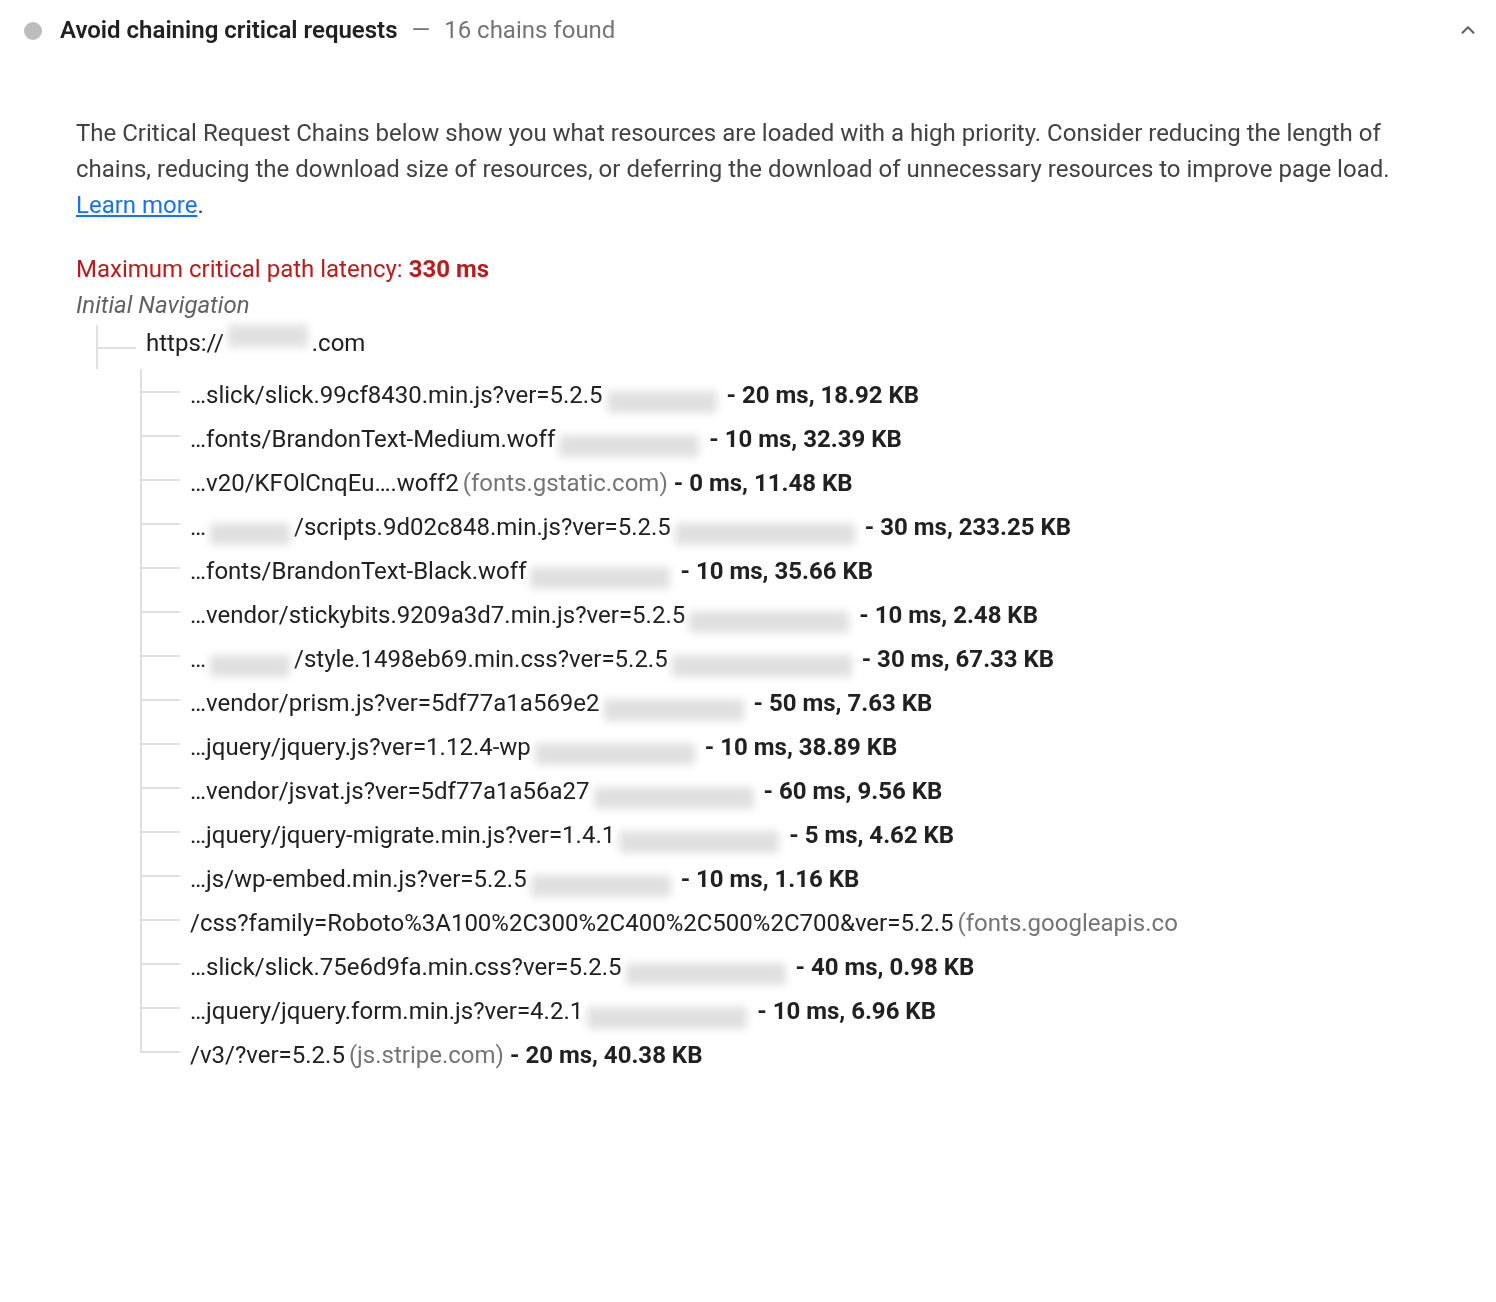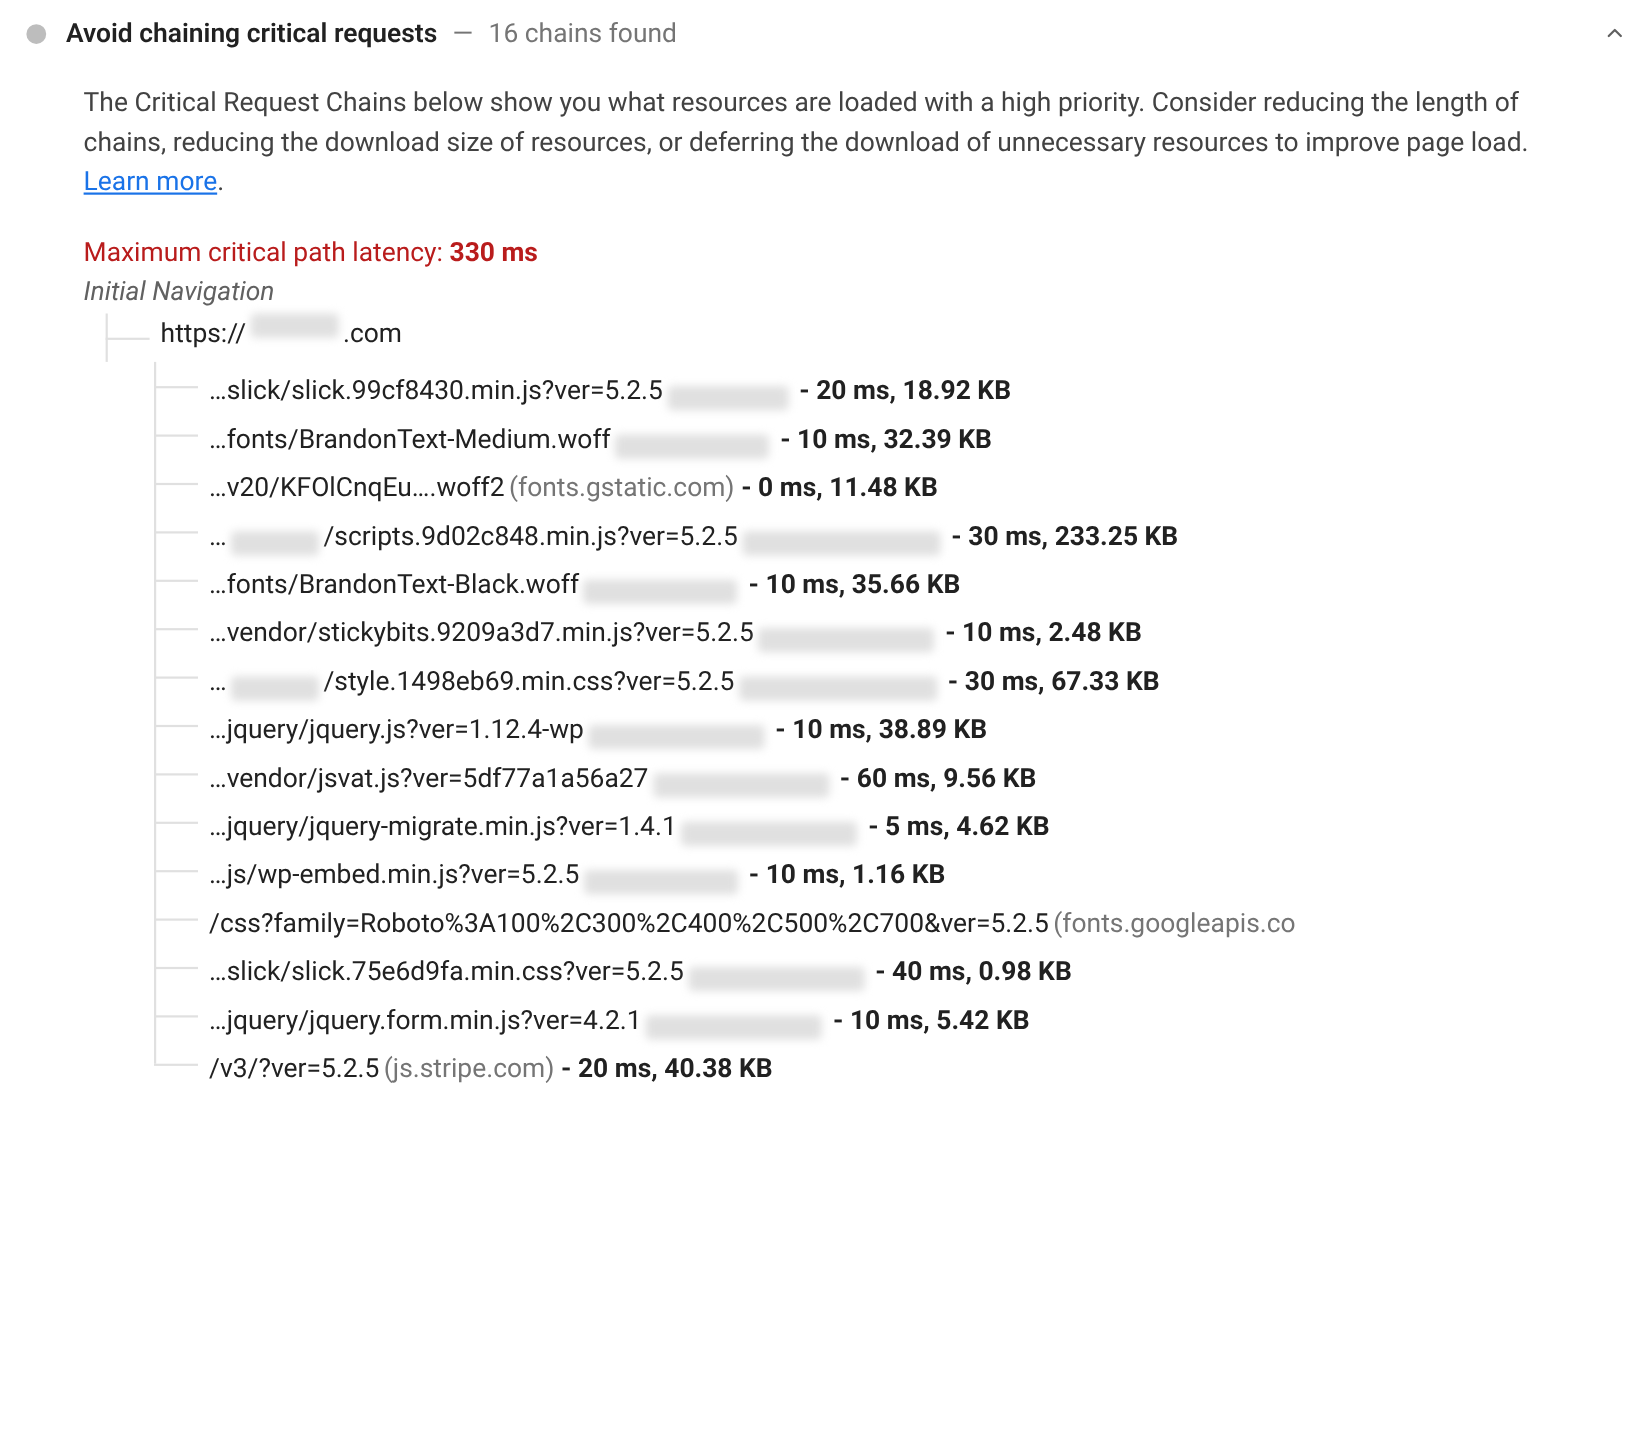--- a/index.html
+++ b/index.html
@@ -30,21 +30,21 @@
   .audit-sub { color: #757575; font-weight: 400; }
   .chev {
     margin-left: auto;
     width: 24px; height: 24px;
     display: flex; align-items: center; justify-content: center;
     margin-top: 6px;
     cursor: pointer;
   }
   .chev svg { stroke: #616161; }
   .body { padding: 18px 28px 24px 76px; max-width: 1490px; }
-  .desc { color: #424242; margin-bottom: 28px; max-width: 1360px; }
+  .desc { color: #424242; margin-bottom: 28px; max-width: 1360px; margin-top: 40px; }
   .desc a { color: #1a73e8; text-decoration: underline; }
   .latency { color: #b91c1c; }
   .latency b { font-weight: 700; }
   .initial { font-style: italic; color: #616161; margin-bottom: 2px; }
   .tree { position: relative; margin-left: 8px; }
   .root-row {
     position: relative;
     padding-left: 62px;
     height: 44px;
     display: flex; 
@@ -174,20 +174,25 @@
           <span class="metrics"> - 10 ms, 2.48 KB</span>
         </div>
         <div class="child-row">
           <span class="path">…</span>
           <span class="blur w80">xxxx</span>
           <span class="path">/style.1498eb69.min.css?ver=5.2.5</span>
           <span class="blur w180">xxxxxxxx</span>
           <span class="metrics"> - 30 ms, 67.33 KB</span>
         </div>
         <div class="child-row">
+          <span class="path">…vendor/prism.js?ver=5df77a1a569e2</span>
+          <span class="blur w140">xxxxxxxx</span>
+          <span class="metrics"> - 50 ms, 7.63 KB</span>
+        </div>
+        <div class="child-row">
           <span class="path">…jquery/jquery.js?ver=1.12.4-wp</span>
           <span class="blur w160">xxxxxxxx</span>
           <span class="metrics"> - 10 ms, 38.89 KB</span>
         </div>
         <div class="child-row">
           <span class="path">…vendor/jsvat.js?ver=5df77a1a56a27</span>
           <span class="blur w160">xxxxxxxx</span>
           <span class="metrics"> - 60 ms, 9.56 KB</span>
         </div>
         <div class="child-row">
@@ -205,21 +210,21 @@
           <span class="host-muted"> (fonts.googleapis.co</span>
         </div>
         <div class="child-row">
           <span class="path">…slick/slick.75e6d9fa.min.css?ver=5.2.5</span>
           <span class="blur w160">xxxxxxxx</span>
           <span class="metrics"> - 40 ms, 0.98 KB</span>
         </div>
         <div class="child-row">
           <span class="path">…jquery/jquery.form.min.js?ver=4.2.1</span>
           <span class="blur w160">xxxxxxxx</span>
-          <span class="metrics"> - 10 ms, 5.42 KB</span>
+          <span class="metrics"> - 10 ms, 6.96 KB</span>
         </div>
         <div class="child-row">
           <span class="path">/v3/?ver=5.2.5</span>
           <span class="host-muted"> (js.stripe.com)</span>
           <span class="metrics"> - 20 ms, 40.38 KB</span>
         </div>
       </div>
   </div>
 
 </div>

